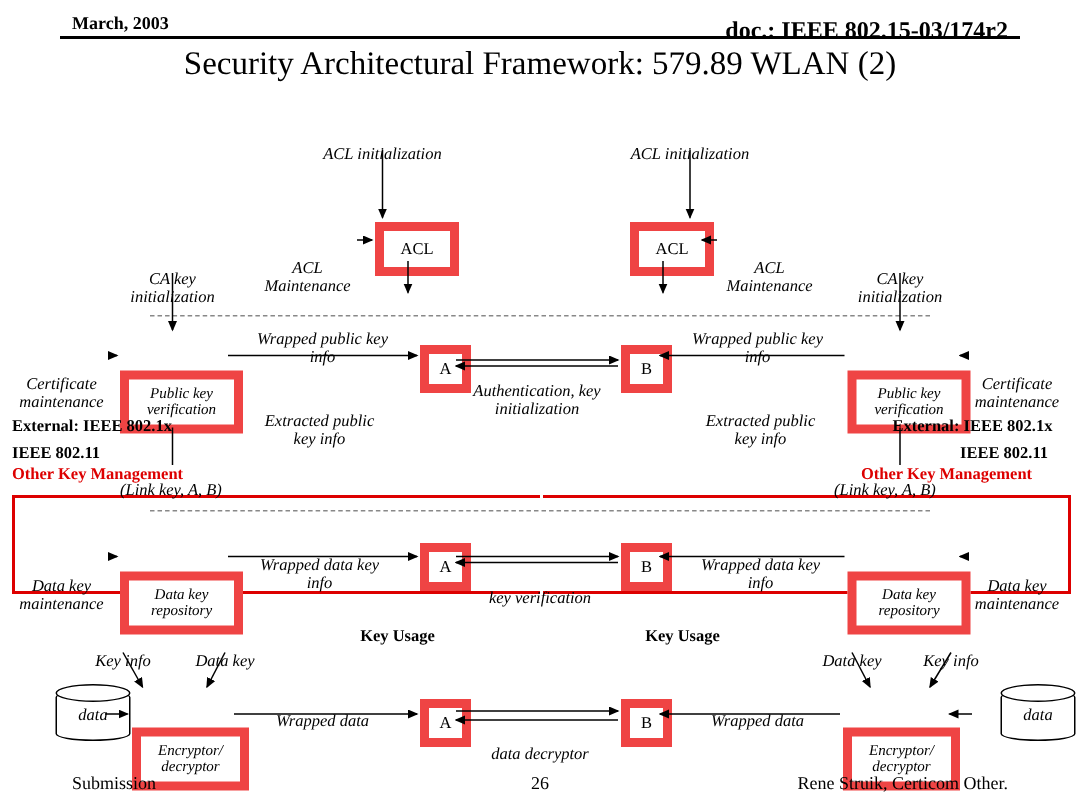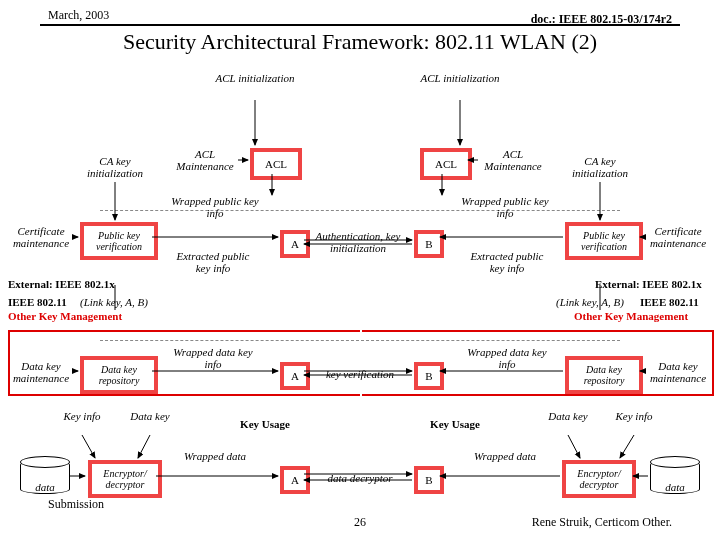--- a/index.html
+++ b/index.html
@@ -8,29 +8,29 @@
     background: #fff;
     width: 720px;
     height: 540px;
     position: relative;
     overflow: hidden;
   }
   .header-date {
     position: absolute;
     top: 8px;
     left: 48px;
-    font-weight: normal;
+    font-weight: bold;
     font-size: 12px;
   }
   .header-doc {
     position: absolute;
     top: 12px;
     right: 48px;
     font-weight: bold;
-    font-size: 12px;
+    font-size: 16px;
   }
   .header-rule {
     position: absolute;
     top: 24px;
     left: 40px;
     right: 40px;
     border-top: 2px solid #000;
   }
   .title {
     position: absolute;
@@ -39,44 +39,45 @@
     right: 0;
     text-align: center;
     font-size: 22px;
     font-weight: 400;
   }
   .abs {
     position: absolute;
     font-size: 11px;
     line-height: 1.1;
   }
-  .italic { font-style: italic; }
+  .italic { font-style: italic; margin-top: 25px; }
   .center { text-align: center; }
   .box {
     position: absolute;
-    border: 4px solid #ef4444;
+    border: 6px solid #ef4444;
     font-size: 11px;
     text-align: center;
     display: flex;
     align-items: center;
     justify-content: center;
     background: #fff;
   }
   .cyl {
     position: absolute;
     width: 48px;
     height: 32px;
     border: 1px solid #000;
     border-radius: 50%/14%;
     font-size: 11px;
     font-style: italic;
     display: flex;
-    align-items: flex-end;
+    align-items: center;
     justify-content: center;
     background: #fff;
+    margin-left: 17px;
   }
   .cyl::before {
     content: "";
     position: absolute;
     top: -5px;
     left: -1px;
     right: -1px;
     height: 10px;
     border: 1px solid #000;
     border-radius: 50%;
@@ -92,21 +93,21 @@
     border-left: none;
   }
   .dash-row {
     position: absolute;
     left: 100px;
     right: 100px;
     border-top: 1px dashed #888;
   }
   .footer-left {
     position: absolute;
-    bottom: 28px;
+    bottom: 10px;
     left: 48px;
     font-size: 12px;
   }
   .footer-page {
     position: absolute;
     bottom: 10px;
     left: 50%;
     transform: translateX(-50%);
     font-size: 12px;
   }
@@ -122,21 +123,21 @@
     width: 720px; height: 540px;
     pointer-events: none;
   }
 </style>
 </head>
 <body>
 
 <div class="header-date">March, 2003</div>
 <div class="header-doc">doc.: IEEE 802.15-03/174r2</div>
 <div class="header-rule"></div>
-<div class="title">Security Architectural Framework: 802.11 WLAN (2)</div>
+<div class="title">Security Architectural Framework: 579.89 WLAN (2)</div>
 
 <div class="dash-row" style="top:210px"></div>
 <div class="dash-row" style="top:340px"></div>
 
 <div class="red-frame" style="top:330px;left:8px;width:350px;height:62px"></div>
 <div class="red-frame right" style="top:330px;left:362px;width:350px;height:62px"></div>
 
 <div class="abs italic center" style="top:72px;left:215px;width:80px">ACL initialization</div>
 <div class="abs italic center" style="top:72px;left:420px;width:80px">ACL initialization</div>
 

